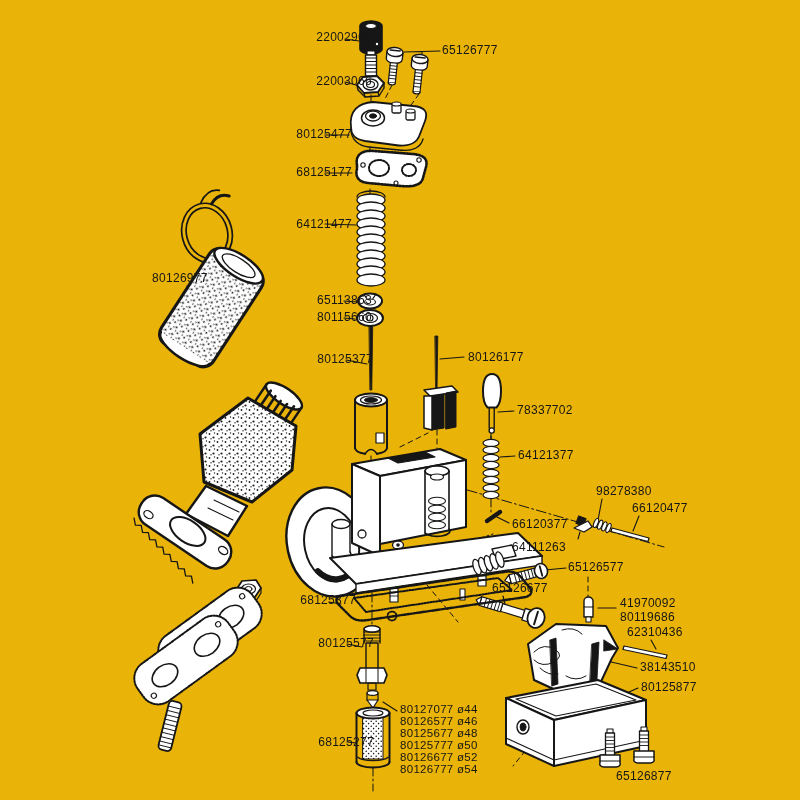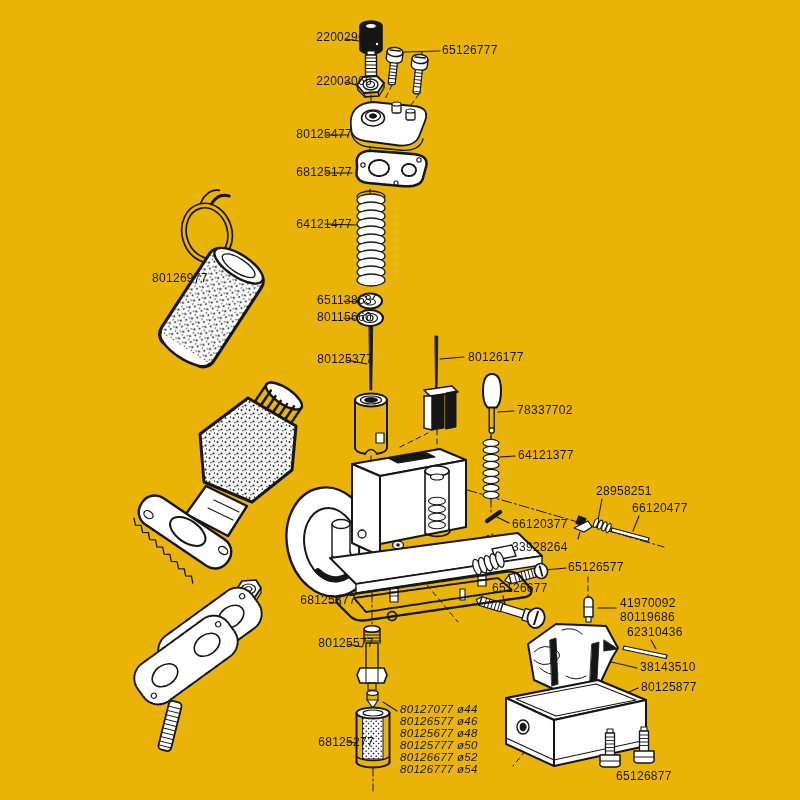--- a/index.html
+++ b/index.html
@@ -2,21 +2,21 @@
 <html><head>
 <meta charset="utf-8">
 <style>
   html,body{margin:0;padding:0;background:#ffffff;}
   #stage{position:relative;width:800px;height:800px;background:#eab308;overflow:hidden;
          font-family:"Liberation Sans",sans-serif;padding-left:29px;}
   #art{position:absolute;left:0;top:0;}
   .lbl{position:absolute;font-size:12px;line-height:13px;color:#161616;
        letter-spacing:.3px;white-space:nowrap;}
   .jets{position:absolute;left:400px;top:703px;font-size:11.5px;color:#161616;}
-  .jetrow{display:flex;height:12px;line-height:12px;letter-spacing:.3px;font-style:italic;}
+  .jetrow{display:flex;height:12px;line-height:12px;letter-spacing:.3px;}
   .jetnum{width:57px;display:inline-block;}
 </style>
 </head>
 <body>
 
 <div id="stage">
 
 <svg id="art" width="800" height="800" viewBox="0 0 800 800">
   <defs>
     <pattern id="speck" width="8" height="8" patternUnits="userSpaceOnUse">
@@ -431,24 +431,24 @@
 <div class="lbl" style="right:477px;top:128px">80125477</div>
 <div class="lbl" style="right:477px;top:166px">68125177</div>
 <div class="lbl" style="right:477px;top:218px">64121477</div>
 <div class="lbl" style="left:152px;top:272px">80126977</div>
 <div class="lbl" style="right:457px;top:294px">65113863</div>
 <div class="lbl" style="right:457px;top:311px">80115660</div>
 <div class="lbl" style="right:456px;top:353px">80125377</div>
 <div class="lbl" style="left:468px;top:351px">80126177</div>
 <div class="lbl" style="left:517px;top:404px">78337702</div>
 <div class="lbl" style="left:518px;top:449px">64121377</div>
-<div class="lbl" style="left:596px;top:485px">28958251</div>
+<div class="lbl" style="left:596px;top:485px">98278380</div>
 <div class="lbl" style="left:632px;top:502px">66120477</div>
 <div class="lbl" style="left:512px;top:518px">66120377</div>
-<div class="lbl" style="left:512px;top:541px">33928264</div>
+<div class="lbl" style="left:512px;top:541px">64111263</div>
 <div class="lbl" style="left:568px;top:561px">65126577</div>
 <div class="lbl" style="left:492px;top:582px">65126677</div>
 <div class="lbl" style="right:473px;top:594px">68125377</div>
 <div class="lbl" style="left:620px;top:597px">41970092</div>
 <div class="lbl" style="left:620px;top:611px">80119686</div>
 <div class="lbl" style="left:627px;top:626px">62310436</div>
 <div class="lbl" style="right:455px;top:637px">80125577</div>
 <div class="lbl" style="left:640px;top:661px">38143510</div>
 <div class="lbl" style="left:641px;top:681px">80125877</div>
 <div class="lbl" style="right:455px;top:736px">68125277</div>

